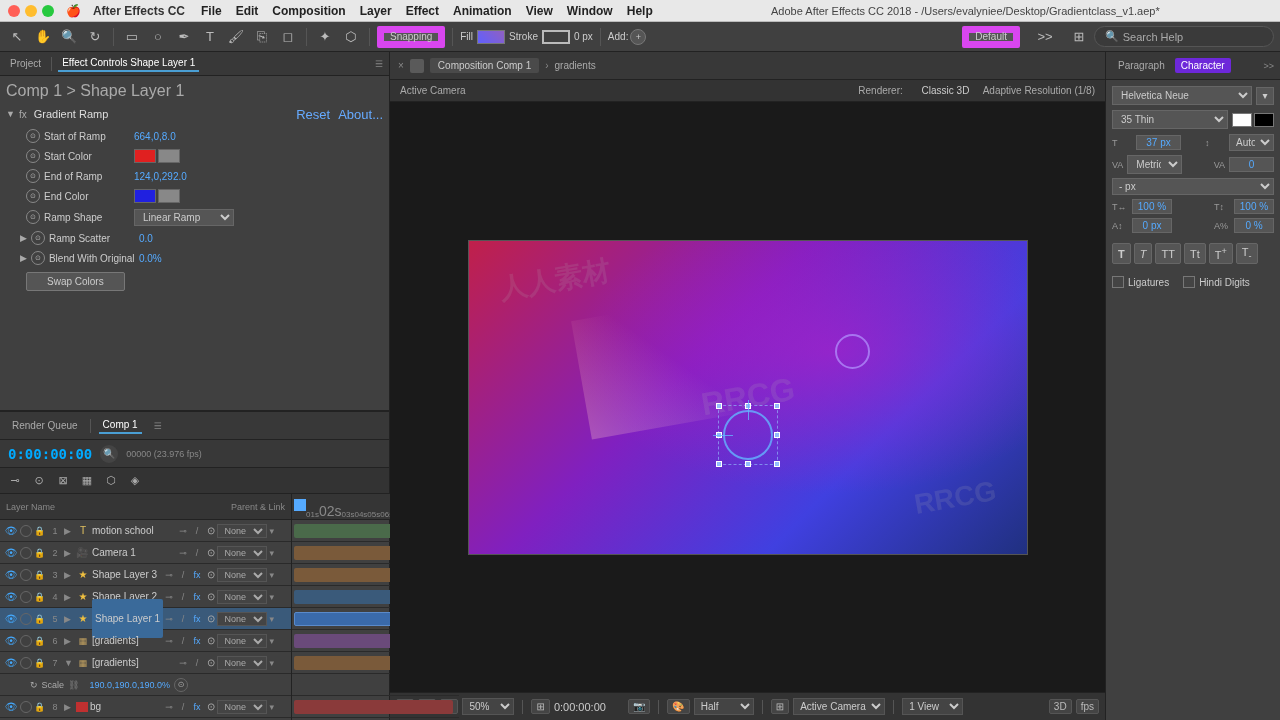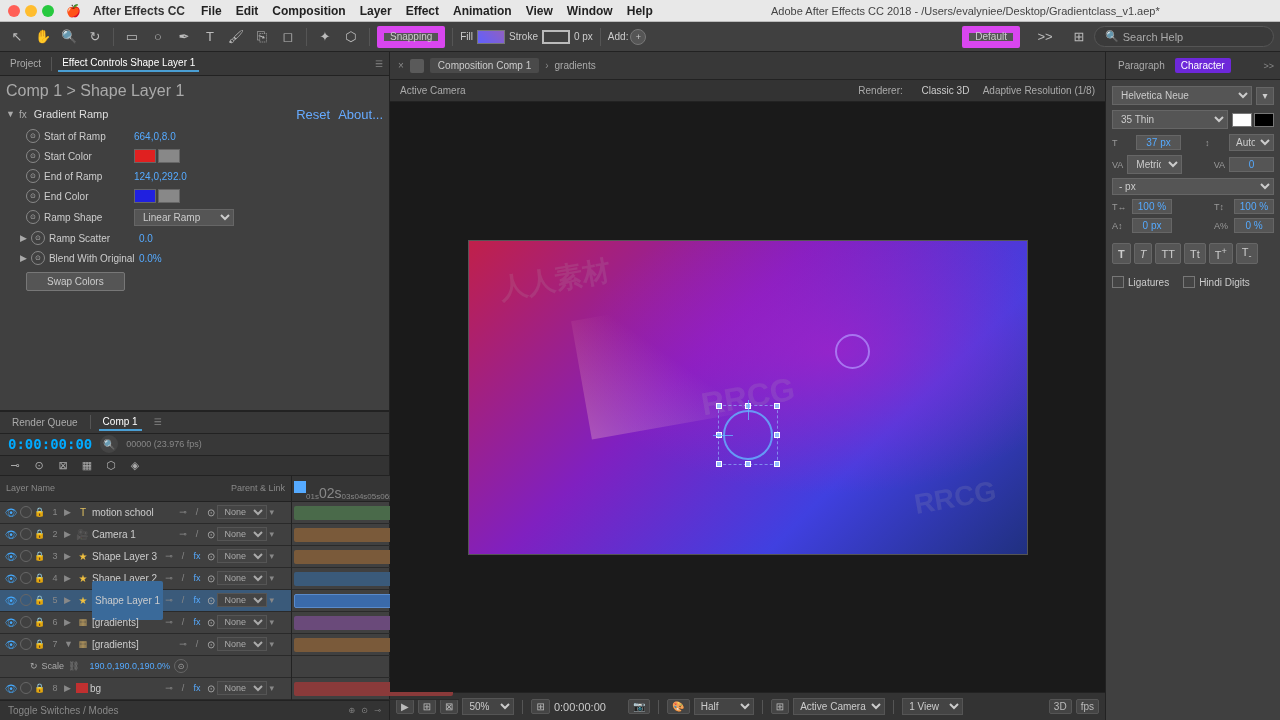--- a/index.html
+++ b/index.html
@@ -603,29 +603,20 @@
 
             <div style="height:22px;border-bottom:1px solid #2a2a2a;position:relative;">
               <div style="position:absolute;left:2px;right:6px;height:14px;top:4px;background:#8a3a3a;border-radius:2px;"></div>
             </div>
           </div>
 
           <div style="position:absolute;right:2px;top:26px;font-size:10px;color:#5af;">⬆</div>
         </div>
       </div>
 
-      <div class="tl-footer">
-        <span>Toggle Switches / Modes</span>
-        <div style="flex:1"></div>
-        <div style="font-size:8px;color:#888;">
-          <span style="cursor:pointer;margin-right:4px;">⊕</span>
-          <span style="cursor:pointer;margin-right:4px;">⊙</span>
-          <span style="cursor:pointer;">⊸</span>
-        </div>
-      </div>
     </div>
   </div>
 
   <div class="center-panel">
     <div class="comp-header">
       <div style="font-size:10px;color:#888;">×</div>
       <div style="width:14px;height:14px;background:#5a5a5a;border-radius:2px;"></div>
       <div class="comp-tab">Composition Comp 1</div>
       <div style="font-size:10px;color:#888;cursor:pointer;">›</div>
       <div class="comp-breadcrumb">gradients</div>

